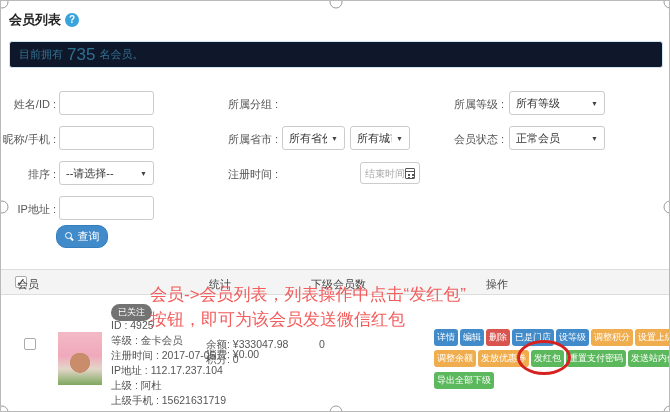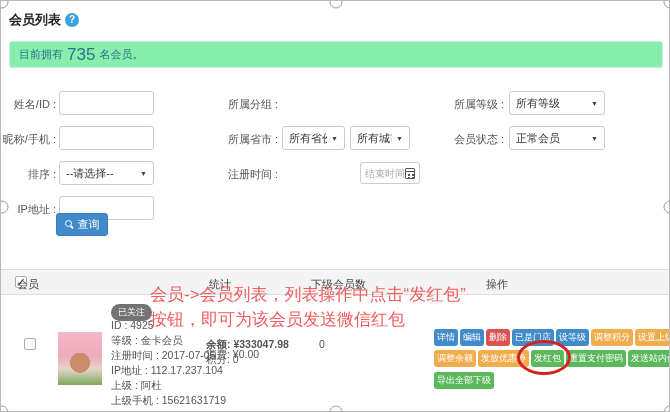--- a/index.html
+++ b/index.html
@@ -16,21 +16,21 @@
   
   .page-title { position:absolute; left:8px; top:10px; font-size:13px; font-weight:bold; color:#222; }
   .help-badge {
     display:inline-block; width:14px; height:14px; border-radius:50%; background:#38a3dd;
     color:#fff; font-size:10px; font-weight:bold; text-align:center; line-height:14px;
     vertical-align:1px; margin-left:4px;
   }
   
   .info-bar {
     position:absolute; left:8px; top:40px; width:654px; height:27px;
-    background:#86efac; border:1px solid #cfe6f2; border-radius:3px;
+    background:#0f172a; border:1px solid #cfe6f2; border-radius:3px;
     color:#31708f; font-size:11px; display:flex; align-items:center; padding-left:9px;
   }
   .info-bar .count { font-size:17px; font-weight:300; margin:0 4px; }
   
   .flabel { position:absolute; font-size:11px; color:#555; text-align:right; width:70px; }
   .tinput {
     position:absolute; height:24px; border:1px solid #ccc; border-radius:3px;
     background:#fff; font-size:11px; color:#333; padding:0 6px; font-family:"Liberation Sans",sans-serif;
   }
   .fselect {
@@ -45,22 +45,22 @@
   }
   .datebox input {
     border:none; outline:none; width:100%; font-size:10px; color:#333;
     font-family:"Liberation Sans",sans-serif; background:transparent;
   }
   .datebox input::placeholder { color:#aaa; }
   .cal-icon { position:relative; width:10px; height:11px; border:1px solid #555; border-radius:1px; flex:none; }
   .cal-icon::before { content:""; position:absolute; left:0; right:0; top:2px; height:1px; background:#555; }
   .cal-icon::after { content:""; position:absolute; left:2px; top:5px; width:2px; height:2px; background:#555; box-shadow:4px 0 0 #555, 0 3px 0 #555, 4px 3px 0 #555; }
   .search-btn {
-    position:absolute; left:55px; top:212px; width:52px; height:23px; background:#428bca;
-    border:1px solid #357ebd; border-radius:3px; color:#fff; font-size:11px;
+    position:absolute; left:55px; top:224px; width:52px; height:23px; background:#428bca;
+    border:1px solid #357ebd; border-radius:10px; color:#fff; font-size:11px;
     display:flex; align-items:center; justify-content:center; gap:4px; cursor:pointer;
   }
   .mag-icon { position:relative; width:9px; height:9px; flex:none; }
   .mag-icon::before { content:""; position:absolute; left:0; top:0; width:5px; height:5px; border:1.4px solid #fff; border-radius:50%; }
   .mag-icon::after { content:""; position:absolute; left:5.5px; top:5.5px; width:3.5px; height:1.6px; background:#fff; transform:rotate(45deg); border-radius:1px; }
   
   .thead {
     position:absolute; left:0; top:268px; width:670px; height:26px; background:#f4f4f4;
     border-top:1px solid #ddd; border-bottom:1px solid #ddd;
   }
@@ -188,21 +188,21 @@
     <span class="badge-followed">已关注</span>
 
     <span class="detail-line" style="top:318px;">ID : 4925</span>
     <span class="detail-line" style="top:333px;">等级 : 金卡会员</span>
     <span class="detail-line" style="top:348px;">注册时间 : 2017-07-05</span>
     <span class="detail-line" style="top:363px;">IP地址 : 112.17.237.104</span>
     <span class="detail-line" style="top:378px;">上级 : 阿杜</span>
     <span class="detail-line" style="top:393px;">上级手机 : 15621631719</span>
 
     <span class="stat-line" style="top:322px;margin-top:25px;">消费: ¥0.00</span>
-    <span class="stat-line" style="top:337px;font-weight:bold;">余额: ¥333047.98</span>
+    <span class="stat-line" style="top:337px;">余额: ¥333047.98</span>
     <span class="stat-line" style="top:352px;">积分: 0</span>
 
     <span class="subcount">0</span>
 
     <div class="btn-row" style="top:328px;">
       <button class="abtn b-blue">详情</button>
       <button class="abtn b-blue">编辑</button>
       <button class="abtn b-red">删除</button>
       <button class="abtn b-blue">已是门店</button>
       <button class="abtn b-blue">设等级</button>

